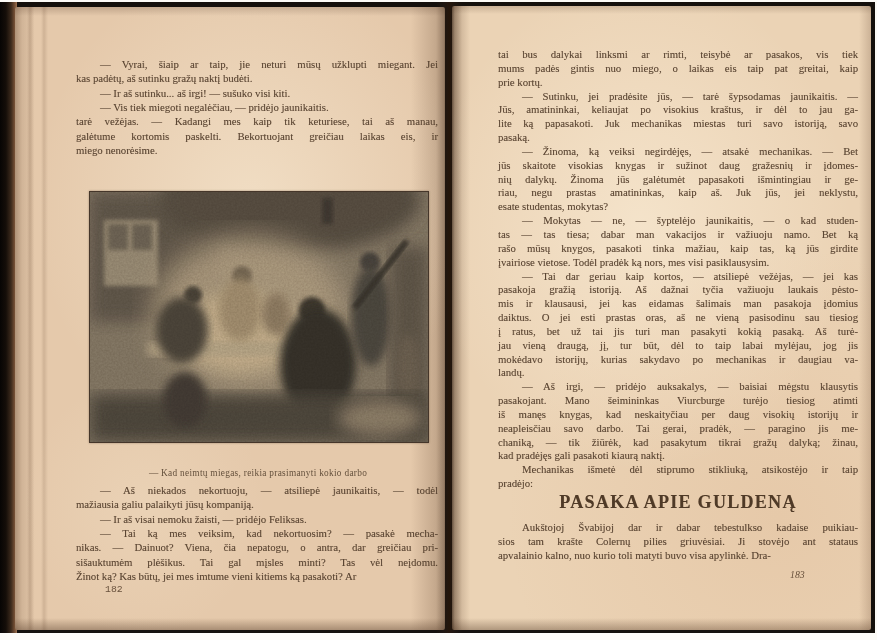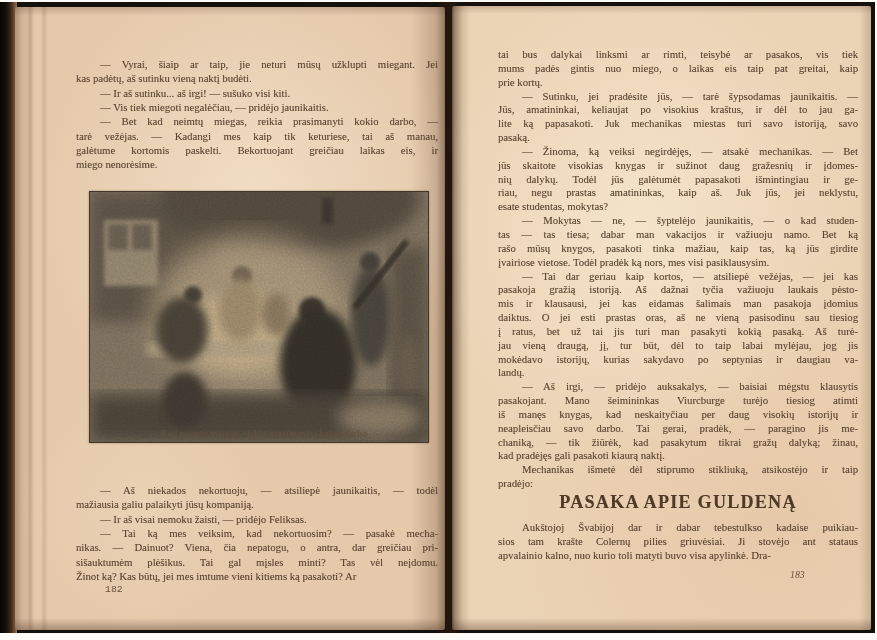--- a/index.html
+++ b/index.html
@@ -63,21 +63,21 @@
   .rtext-bottom{left:46px;top:515px;width:360px;}
   .pline{text-align:justify;text-align-last:justify;}
   .pline.last{text-align-last:left;}
   .pline.first{text-indent:24px;}
   .heading{
     position:absolute;left:46px;top:486px;width:360px;
     text-align:center;font-weight:bold;font-size:18px;letter-spacing:1.3px;
     color:#4f3a27;filter:blur(0.2px);text-shadow:0.3px 0.2px 0.5px rgba(85,62,40,0.4);
   }
   .caption{
-    position:absolute;left:74px;top:422px;width:338px;
+    position:absolute;left:74px;top:461px;width:338px;
     text-align:center;font-size:9.3px;letter-spacing:0.3px;color:#64503c;
     filter:blur(0.3px);
   }
   .page-number{
     position:absolute;font-size:9.8px;color:#68513c;filter:blur(0.25px);
   }
   .pn-left{left:90px;top:577px;font-family:Liberation Mono, monospace;}
   .pn-right{left:338px;top:563px;font-style:italic;}
   .illustration{
     position:absolute;left:74px;top:184px;width:338px;height:250px;
@@ -91,30 +91,29 @@
 <body>
 
 <div class="scan">
   <div class="book-frame">
     <div class="left-edge-band"></div>
 
     <div class="page left-page">
       <div class="page-text text-top">
           <div class="para">
             <div class="pline first">— Vyrai, šiaip ar taip, jie neturi mūsų užklupti miegant. Jei</div>
-            <div class="pline last">kas padėtų, aš sutinku vieną naktį budėti.</div>
+            <div class="pline last">kas padėtų, aš sutinku gražų naktį budėti.</div>
           </div>
           <div class="para">
             <div class="pline last first">— Ir aš sutinku... aš irgi! — sušuko visi kiti.</div>
           </div>
           <div class="para">
             <div class="pline last first">— Vis tiek miegoti negalėčiau, — pridėjo jaunikaitis.</div>
           </div>
           <div class="para">
-            <div class="pline first">— Bet kad neimtų miegas, reikia prasimanyti kokio darbo, —</div>
             <div class="pline">tarė vežėjas. — Kadangi mes kaip tik keturiese, tai aš manau,</div>
             <div class="pline">galėtume kortomis paskelti. Bekortuojant greičiau laikas eis, ir</div>
             <div class="pline last">miego nenorėsime.</div>
           </div>
         </div>
 
       <div class="illustration">
         <svg viewBox="0 0 338 250" preserveAspectRatio="none">
           <defs>
             <filter id="b2">
@@ -193,38 +192,38 @@
           </div>
           <div class="para">
             <div class="pline first">— Sutinku, jei pradėsite jūs, — tarė šypsodamas jaunikaitis. —</div>
             <div class="pline">Jūs, amatininkai, keliaujat po visokius kraštus, ir dėl to jau ga-</div>
             <div class="pline">lite ką papasakoti. Juk mechanikas miestas turi savo istoriją, savo</div>
             <div class="pline last">pasaką.</div>
           </div>
           <div class="para">
             <div class="pline first">— Žinoma, ką veiksi negirdėjęs, — atsakė mechanikas. — Bet</div>
             <div class="pline">jūs skaitote visokias knygas ir sužinot daug gražesnių ir įdomes-</div>
-            <div class="pline">nių dalykų. Todėl jūs galėtumėt papasakoti išmintingiau ir ge-</div>
+            <div class="pline">nių dalykų. Žinoma jūs galėtumėt papasakoti išmintingiau ir ge-</div>
             <div class="pline">riau, negu prastas amatininkas, kaip aš. Juk jūs, jei neklystu,</div>
             <div class="pline last">esate studentas, mokytas?</div>
           </div>
           <div class="para">
             <div class="pline first">— Mokytas — ne, — šyptelėjo jaunikaitis, — o kad studen-</div>
             <div class="pline">tas — tas tiesa; dabar man vakacijos ir važiuoju namo. Bet ką</div>
             <div class="pline">rašo mūsų knygos, pasakoti tinka mažiau, kaip tas, ką jūs girdite</div>
             <div class="pline last">įvairiose vietose. Todėl pradėk ką nors, mes visi pasiklausysim.</div>
           </div>
           <div class="para">
             <div class="pline first">— Tai dar geriau kaip kortos, — atsiliepė vežėjas, — jei kas</div>
             <div class="pline">pasakoja gražią istoriją. Aš dažnai tyčia važiuoju laukais pėsto-</div>
             <div class="pline">mis ir klausausi, jei kas eidamas šalimais man pasakoja įdomius</div>
             <div class="pline">daiktus. O jei esti prastas oras, aš ne vieną pasisodinu sau tiesiog</div>
             <div class="pline">į ratus, bet už tai jis turi man pasakyti kokią pasaką. Aš turė-</div>
             <div class="pline">jau vieną draugą, jį, tur būt, dėl to taip labai mylėjau, jog jis</div>
-            <div class="pline">mokėdavo istorijų, kurias sakydavo po septynias ir daugiau va-</div>
+            <div class="pline">mokėdavo istorijų, kurias sakydavo po mechanikas ir daugiau va-</div>
             <div class="pline last">landų.</div>
           </div>
           <div class="para">
             <div class="pline first">— Aš irgi, — pridėjo auksakalys, — baisiai mėgstu klausytis</div>
             <div class="pline">pasakojant. Mano šeimininkas Viurcburge turėjo tiesiog atimti</div>
             <div class="pline">iš manęs knygas, kad neskaityčiau per daug visokių istorijų ir</div>
             <div class="pline">neapleisčiau savo darbo. Tai gerai, pradėk, — paragino jis me-</div>
             <div class="pline">chaniką, — tik žiūrėk, kad pasakytum tikrai gražų dalyką; žinau,</div>
             <div class="pline last">kad pradėjęs gali pasakoti kiaurą naktį.</div>
           </div>

